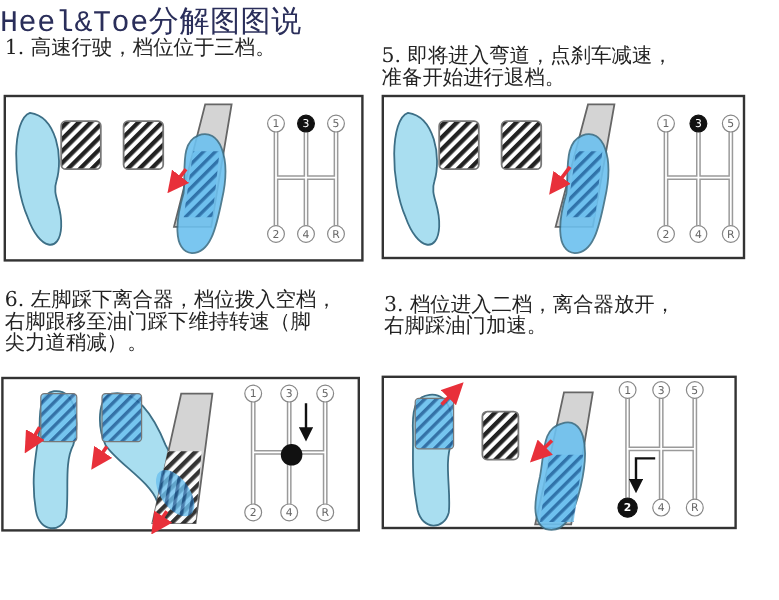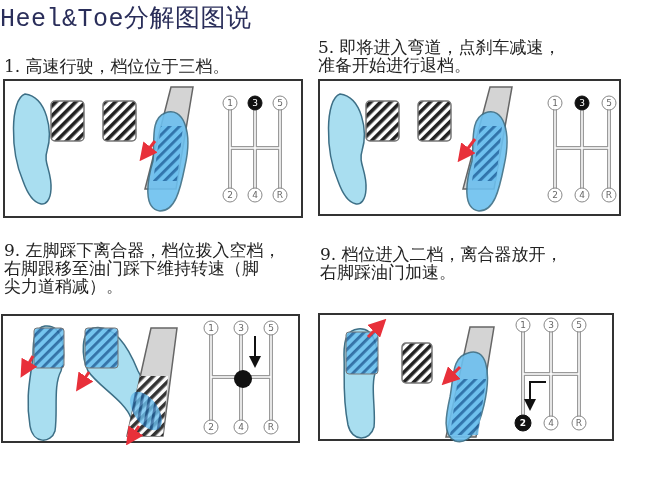--- a/index.html
+++ b/index.html
@@ -9,27 +9,27 @@
            font-family:"Liberation Mono","DejaVu Sans Mono",monospace; font-size:25px; color:#2a2e5a; letter-spacing:0.5px; }
   .caption { position:absolute; font-size:17px; line-height:18px; color:#222; white-space:pre; }
   .frame { position:absolute; border:2px solid #333; background:#fff; box-sizing:border-box; }
   .frame svg { position:absolute; left:0; top:0; }
 </style>
 </head>
 <body>
 
 <div class="title">Heel&amp;Toe分解图图说</div>
 
-<div class="caption" style="left:4px;top:31px;margin-top:26px;">1. 高速行驶，档位位于三档。</div>
+<div class="caption" style="left:4px;top:31px;">1. 高速行驶，档位位于三档。</div>
 <div class="caption" style="left:318px;top:38px;">5. 即将进入弯道，点刹车减速，
 准备开始进行退档。</div>
-<div class="caption" style="left:4px;top:241px;">9. 左脚踩下离合器，档位拨入空档，
+<div class="caption" style="left:4px;top:241px;">6. 左脚踩下离合器，档位拨入空档，
 右脚跟移至油门踩下维持转速（脚
 尖力道稍减）。</div>
-<div class="caption" style="left:320px;top:245px;">9. 档位进入二档，离合器放开，
+<div class="caption" style="left:320px;top:245px;">3. 档位进入二档，离合器放开，
 右脚踩油门加速。</div>
 
 <svg width="0" height="0" style="position:absolute">
   <defs>
     <pattern id="hatch" patternUnits="userSpaceOnUse" width="7" height="7" patternTransform="rotate(45)">
       <rect width="7" height="7" fill="#fff"></rect>
       <rect width="3.6" height="7" fill="#222"></rect>
     </pattern>
     <pattern id="hatchBlue" patternUnits="userSpaceOnUse" width="7" height="7" patternTransform="rotate(45)">
       <rect width="7" height="7" fill="#6cc0ef"></rect>

